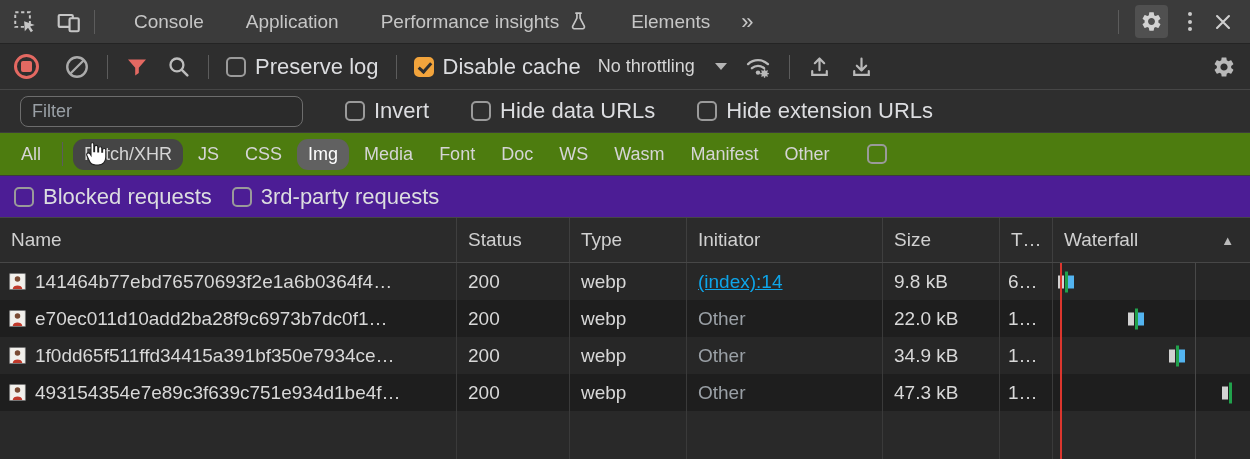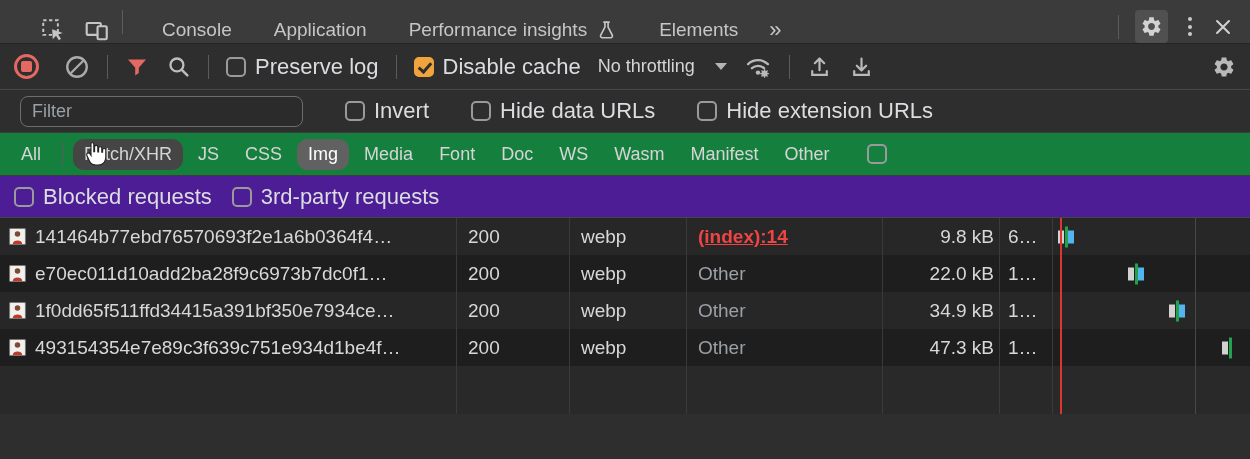--- a/index.html
+++ b/index.html
@@ -16,23 +16,22 @@
     overflow: hidden;
     color: #d8d8d8;
     user-select: none;
   }
 
   
   .tabstrip {
     height: 44px;
     background: #3b3b3b;
     display: flex;
-    align-items: flex-end;
+    align-items: center;
     border-bottom: 1px solid #242424;
-    padding-left: 28px;
   }
   .ts-icons { display: flex; align-items: center; padding: 0 12px 0 12px; gap: 18px; }
   .vsep { width: 1px; height: 24px; background: #5c5c5c; align-self: center; flex: none; }
   .tabs { display: flex; align-items: stretch; margin-left: 18px; }
   .tab {
     display: flex; align-items: center; gap: 9px;
     padding: 0 21px; font-size: 19px; color: #c6c6c6; white-space: nowrap;
   }
   .tab.active { background: #050505; color: #7cacf8; box-shadow: inset 0 -2px 0 #7cacf8; }
   .more-tabs { display: flex; align-items: center; font-size: 22px; color: #c6c6c6; padding: 0 10px; letter-spacing: -2px; }
@@ -70,21 +69,21 @@
   .filter-input {
     width: 283px; height: 31px; background: #2b2b2b; border: 1px solid #6d6d6d;
     border-radius: 8px; color: #e8e8e8; font-size: 18px; padding: 0 11px; outline: none;
     font-family: "Liberation Sans", sans-serif;
   }
   .filter-input::placeholder { color: #9aa0a6; }
   .filter-row .cb-group { margin-left: 30px; }
 
   
   .types-row {
-    height: 43px; background: #15803d; border-bottom: 1px solid #3c3c3c;
+    height: 43px; background: #4d7c0f; border-bottom: 1px solid #3c3c3c;
     display: flex; align-items: center; padding: 0 10px; gap: 4px; font-size: 18px;
   }
   .chip { padding: 5px 11px; border-radius: 11px; color: #d5d5d5; white-space: nowrap; }
   .chip.hovered { background: #454545; }
   .chip.selected { background: #616161; color: #ffffff; }
   .types-row .vsep { margin: 0 6px; }
   .types-row .cb-group { margin-left: 22px; }
 
   
   .blocked-row {
@@ -105,23 +104,23 @@
   .tbl-body { position: relative; height: 196px; background: #292929; }
   .row {
     display: grid; grid-template-columns: 457px 113px 117px 196px 117px 53px 197px;
     height: 37px; align-items: center; font-size: 19px; color: #d8d8d8;
   }
   .row:nth-child(odd) { background: #272727; }
   .row:nth-child(even) { background: #1e1e1e; }
   .cell { padding: 0 11px; overflow: hidden; white-space: nowrap; }
   .name-cell { display: flex; align-items: center; gap: 9px; padding: 0 9px; }
   .name-cell svg { flex: none; }
-  .initiator-link { text-decoration: underline; color: #ef4444; font-weight: bold; }
+  .initiator-link { text-decoration: underline; color: #0ea5e9; }
   .initiator-dim { color: #9aa0a6; }
-  .size-cell { text-align: right; padding-right: 6px; }
+  .size-cell { padding-right: 13px; }
   .wf-cell { position: relative; height: 100%; }
   .wf-cluster { position: absolute; top: 50%; transform: translateY(-50%); display: flex; align-items: center; gap: 1px; }
   .wf-gray { width: 6px; height: 13px; background: #d2d2d2; flex: none; }
   .wf-green { width: 3px; height: 21px; background: #21a24c; flex: none; }
   .wf-blue { width: 6px; height: 13px; background: #53b4f0; flex: none; margin-left: -1px; }
 
   .body-line { position: absolute; top: 0; bottom: 0; width: 1px; background: #3a3a3a; pointer-events: none; }
   .event-line { position: absolute; top: 0; bottom: 0; width: 2px; background: #dc362e; pointer-events: none; z-index: 3; }
   .wf-gridline { position: absolute; top: 0; bottom: 0; width: 1px; background: #484848; pointer-events: none; }
 
@@ -297,20 +296,32 @@
     <div class="cb-group">
       <span class="cb"></span>
       <span>Blocked requests</span>
     </div>
     <div class="cb-group">
       <span class="cb"></span>
       <span>3rd-party requests</span>
     </div>
   </div>
 
+  <div class="grid-hdr">
+    <div class="gh-cell">Name</div>
+    <div class="gh-cell">Status</div>
+    <div class="gh-cell">Type</div>
+    <div class="gh-cell">Initiator</div>
+    <div class="gh-cell">Size</div>
+    <div class="gh-cell">T…</div>
+    <div class="gh-cell">
+      <span>Waterfall</span>
+      <span class="sort-arrow">▲</span>
+    </div>
+  </div>
 
   <div class="tbl-body">
 
     <div class="row">
       <div class="cell name-cell">
         <svg width="17" height="17" viewBox="0 0 16 16">
           <rect x="0.5" y="0.5" width="15" height="15" rx="1" fill="#f2f0ec" stroke="#777"></rect>
           <circle cx="8" cy="5.6" r="2.6" fill="#7a4a33"></circle>
           <path d="M3.5 15 C3.5 10.8 12.5 10.8 12.5 15 Z" fill="#c0392b"></path>
         </svg>

